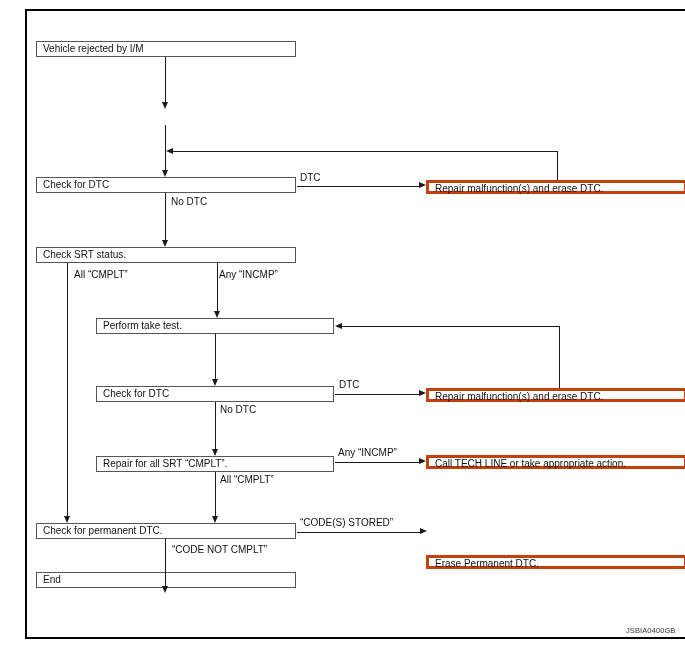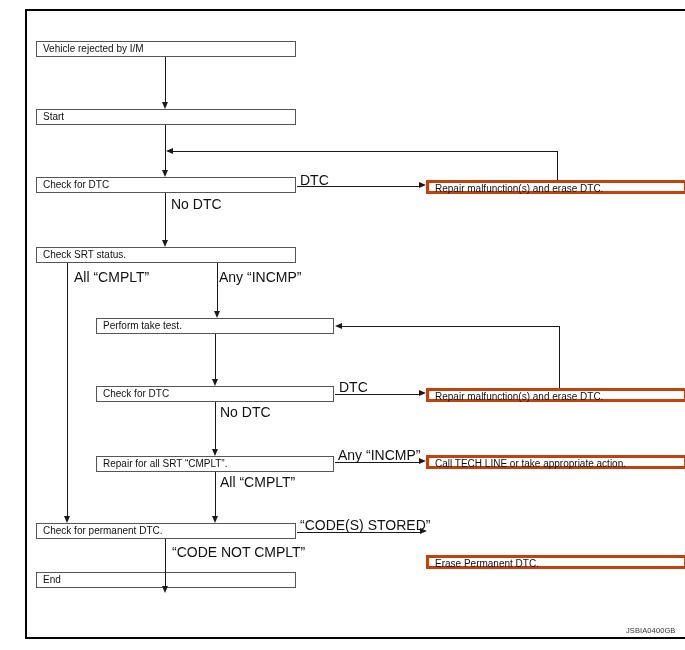--- a/index.html
+++ b/index.html
@@ -39,41 +39,40 @@
     line-height: 12px;
   }
   .vl { position: absolute; width: 1px; background: #1a1a1a; }
   .hl { position: absolute; height: 1px; background: #1a1a1a; }
   .arr { position: absolute; width: 0; height: 0; }
   .arr.down  { border-left: 3.5px solid transparent; border-right: 3.5px solid transparent; border-top: 7px solid #1a1a1a; }
   .arr.left  { border-top: 3.5px solid transparent; border-bottom: 3.5px solid transparent; border-right: 7px solid #1a1a1a; }
   .arr.right { border-top: 3.5px solid transparent; border-bottom: 3.5px solid transparent; border-left: 7px solid #1a1a1a; }
   .edge-label {
     position: absolute;
-    font-size: 14px;
+    font-size: 10px;
     white-space: nowrap;
     color: #111111;
   }
   .watermark {
     position: absolute;
     left: 609px; top: 626px;
     font-size: 7.5px;
     letter-spacing: 0.1px;
     color: #333333;
   }
 </style>
 </head>
 <body>
 
 <div class="stage">
 
   <div class="frame"></div>
 
   <div class="node" style="left:19px; top:41px;  width:260px;">Vehicle rejected by I/M</div>
-  <div class="node" style="left:19px; top:109px; width:260px;">Start</div>
   <div class="node" style="left:19px; top:177px; width:260px;">Check for DTC</div>
   <div class="node" style="left:19px; top:247px; width:260px;">Check SRT status.</div>
   <div class="node" style="left:19px; top:523px; width:260px;">Check for permanent DTC.</div>
   <div class="node" style="left:19px; top:572px; width:260px;">End</div>
 
   <div class="node" style="left:79px; top:318px; width:238px;">Perform take test.</div>
   <div class="node" style="left:79px; top:386px; width:238px;">Check for DTC</div>
   <div class="node" style="left:79px; top:456px; width:238px;">Repair for all SRT “CMPLT”.</div>
 
   <div class="node small" style="left:409px; top:180px; width:261px;">Repair malfunction(s) and erase DTC.</div>

